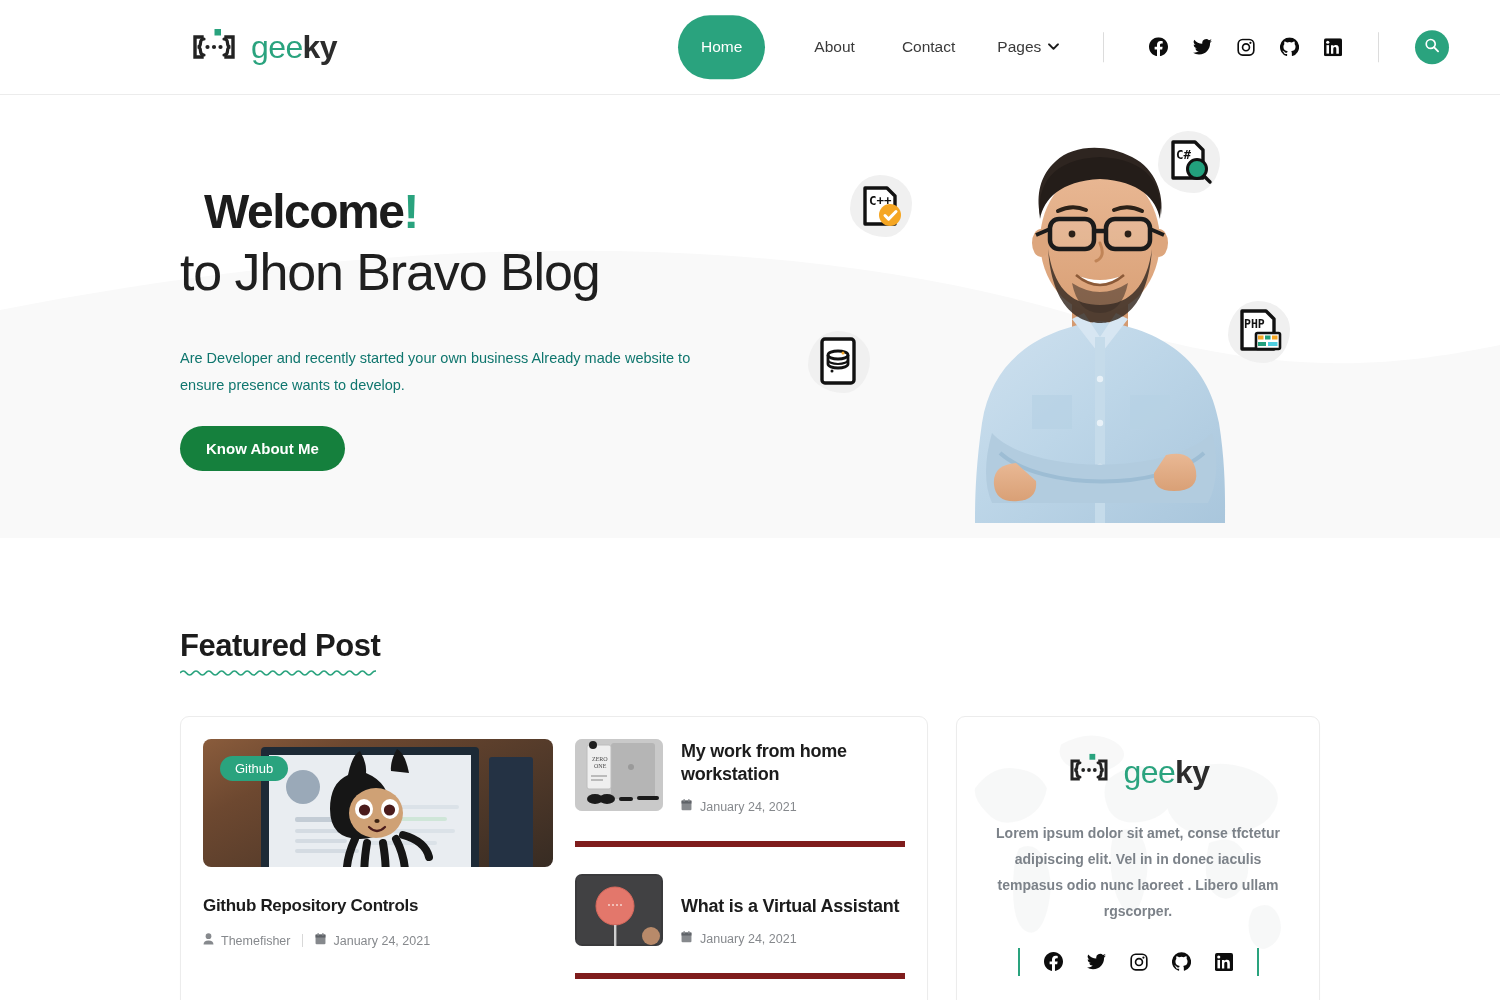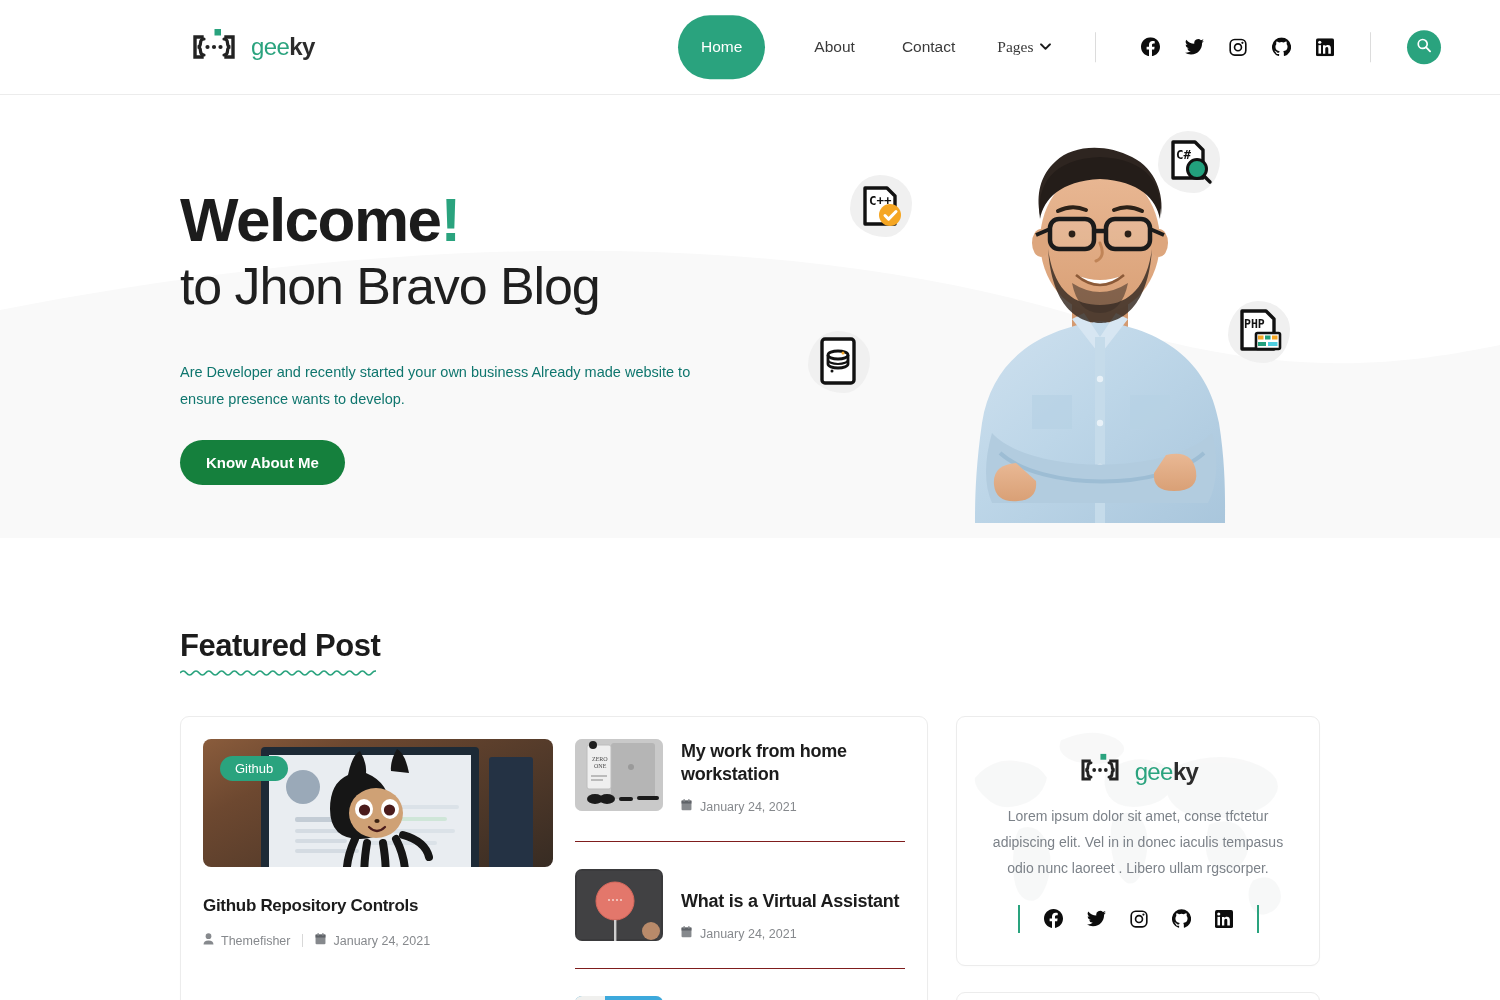--- a/index.html
+++ b/index.html
@@ -23,21 +23,21 @@
   }
   .brand {
     position: absolute;
     left: 190px; top: 50%;
     transform: translateY(-50%);
     display: flex; align-items: center; gap: 13px;
     text-decoration: none;
   }
   .brand-mark { width: 48px; height: 38px; display: block; }
   .brand-text {
-    font-size: 24px; font-weight: 700; letter-spacing: -0.6px;
+    font-size: 32px; font-weight: 700; letter-spacing: -0.6px;
     line-height: 1;
   }
   .brand-text .b1 { color: #2aa37e; font-weight: 500; }
   .brand-text .b2 { color: #2c2c2c; font-weight: 700; }
 
   .nav {
     position: absolute;
     left: 678px; top: 50%;
     transform: translateY(-50%);
     display: flex; align-items: center;
@@ -51,21 +51,21 @@
     border-radius: 40px;
     padding: 24px 23px;
     font-size: 15.5px;
     text-decoration: none;
     display: inline-block;
     line-height: 1;
   }
   .nav-gap-1 { width: 49px; }
   .nav-gap-2 { width: 47px; }
   .nav-gap-3 { width: 42px; }
-  .nav-pages { display: flex; align-items: center; gap: 7px; font-family: Liberation Serif, serif; }
+  .nav-pages { display: flex; align-items: center; gap: 7px; }
   .chev { display: block; }
 
   .nav-div {
     width: 1px; height: 30px; background: #dcdcdc;
     margin: 0 0 0 44px;
   }
   .nav-div2 {
     width: 1px; height: 30px; background: #dcdcdc;
     margin: 0 0 0 36px;
   }
@@ -97,22 +97,22 @@
     position: relative;
     width: 1140px; margin: 0 auto;
     height: 100%;
   }
   .hero-copy {
     position: absolute;
     left: 0; top: 93px;
     width: 560px;
   }
   .hero-title {
-    font-size: 62px; font-weight: 700; color: #1c1c1c;
-    line-height: 1.02; letter-spacing: -1.5px;
+    font-size: 48px; font-weight: 700; color: #1c1c1c;
+    line-height: 1.02; letter-spacing: -1.5px; margin-left: 24px;
   }
   .hero-title .bang { color: #2aa37e; font-weight: 700; }
   .hero-sub {
     font-size: 52px; font-weight: 400; color: #1f1f1f;
     line-height: 1.12; letter-spacing: -1.1px;
     margin-top: 6px;
   }
   .hero-desc {
     margin-top: 44px;
     font-size: 14.5px; color: #0f766e; line-height: 1.85;
@@ -197,21 +197,21 @@
     display: flex; align-items: center; gap: 12px;
     font-size: 12.5px; color: #86898d;
   }
   .meta-item { display: flex; align-items: center; gap: 7px; }
   .meta-sep { width: 1px; height: 13px; background: #d8d8d8; }
 
   .plist { flex: 1; }
   .pitem {
     display: flex; gap: 18px;
     padding: 0 0 27px 0;
-    border-bottom: 1px solid #7f1d1d;
+    border-bottom: 6px solid #7f1d1d;
   }
   .pitem + .pitem { padding-top: 27px; align-items: flex-end; }
   .pitem:last-child { border-bottom: none; }
   .pthumb {
     width: 88px; height: 72px; flex: 0 0 88px;
     border-radius: 7px; overflow: hidden;
     background: #ddd;
   }
   .pbody { flex: 1; padding-top: 1px; }
   .ptitle {
@@ -239,22 +239,22 @@
     position: absolute; left: 0; top: 0;
     width: 100%; height: 100%;
     opacity: 0.5;
     pointer-events: none;
   }
   .w-inner { position: relative; z-index: 2; }
   .w-brand {
     display: flex; align-items: center; justify-content: center; gap: 13px;
   }
   .w-text {
-    margin-top: 13px;
-    font-size: 14px; color: #7c8289; line-height: 1.85;
+    margin-top: 30px;
+    font-size: 14px; color: #7c8289; line-height: 1.85; font-weight: bold;
   }
   .w-socials {
     margin-top: 23px;
     display: flex; align-items: center; justify-content: center; gap: 24px;
   }
   .w-bar { width: 2px; height: 28px; background: #2aa37e; }
   .w-cat { margin-top: 26px; padding: 32px 30px; text-align: center; }
 </style>
 </head>
 <body>

